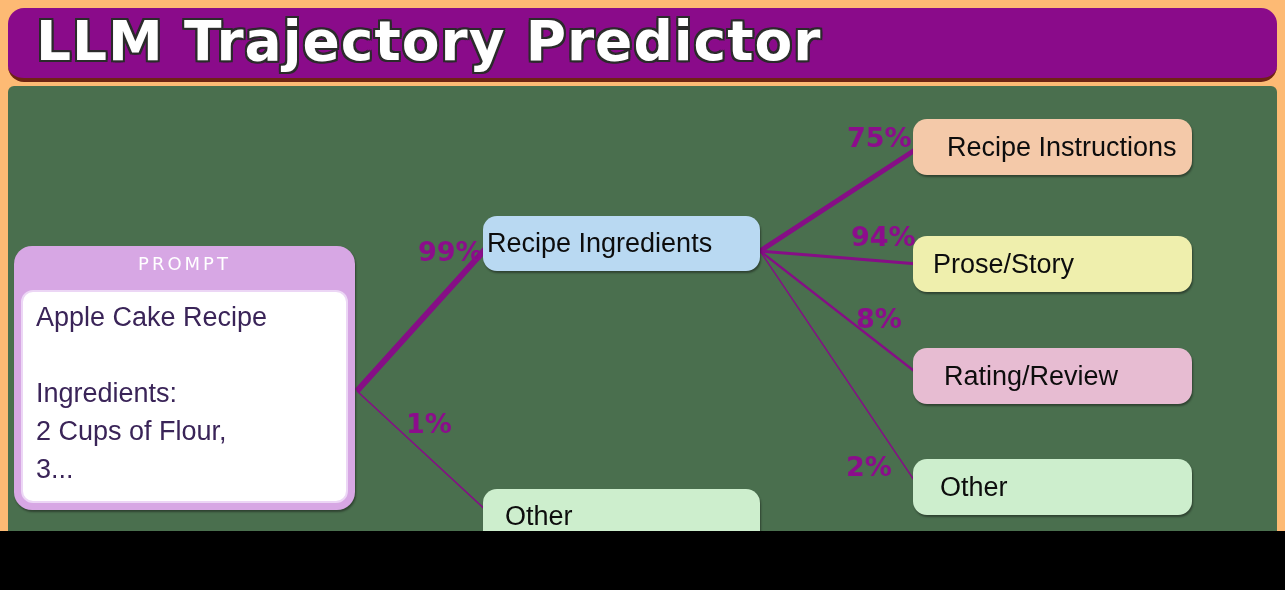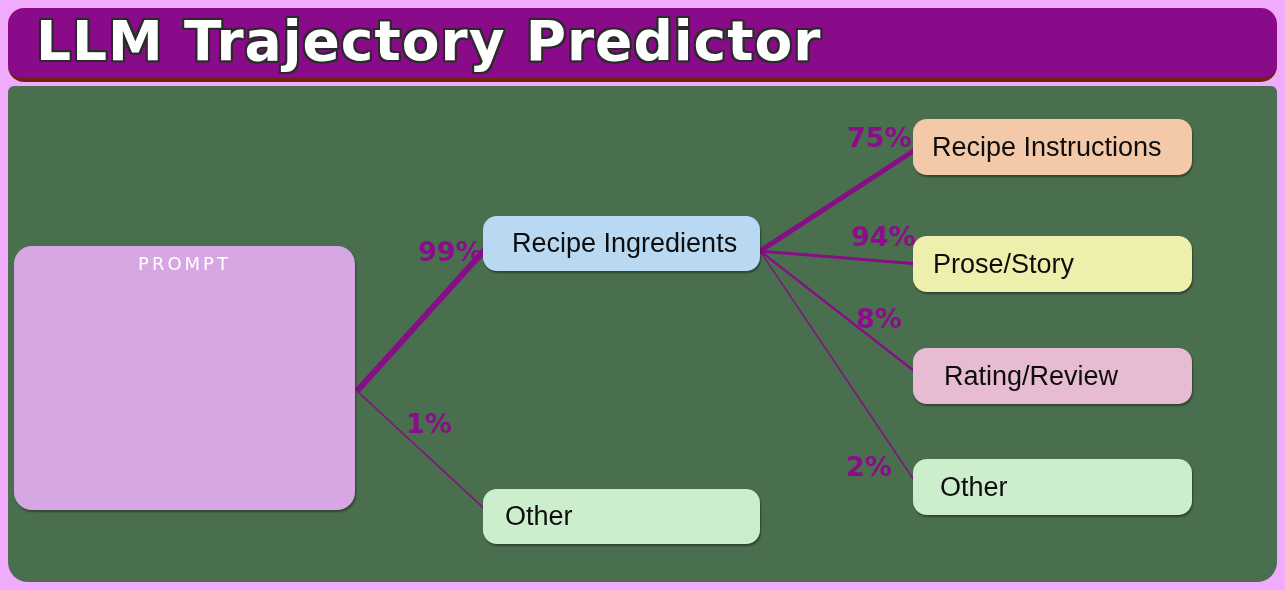--- a/index.html
+++ b/index.html
@@ -1,20 +1,20 @@
 <!DOCTYPE html>
 <html><head>
 <meta charset="utf-8">
 <style>
   html, body { margin: 0; padding: 0; background: #000; }
   #stage {
     position: relative;
     width: 1285px;
-    height: 590px;
-    background: #f0abfc;
+    height: 531px;
+    background: #fdba74;
     overflow: hidden;
     font-family: "Liberation Sans", sans-serif;
   }
 
   
   .header {
     position: absolute;
     left: 8px; top: 8px;
     width: 1269px; height: 74px;
     box-sizing: border-box;
@@ -99,23 +99,23 @@
     box-sizing: border-box;
     display: flex;
     align-items: center;
     border-radius: 14px;
     font-size: 27px;
     color: #0d0d0d;
     box-shadow: 1px 2px 2px rgba(15,15,15,0.45);
     z-index: 2;
     white-space: nowrap;
   }
-  .n-ingredients { left: 483px; top: 216px; width: 277px; height: 55px; background: #b9d9f2; padding-left: 29px; }
+  .n-ingredients { left: 483px; top: 216px; width: 277px; height: 55px; background: #b9d9f2; padding-left: 4px; }
   .n-other-mid   { left: 483px; top: 489px; width: 277px; height: 55px; background: #cdeecd; padding-left: 22px; }
-  .n-instructions{ left: 913px; top: 119px; width: 279px; height: 56px; background: #f4c9a9; padding-left: 19px; text-align: right; }
+  .n-instructions{ left: 913px; top: 119px; width: 279px; height: 56px; background: #f4c9a9; padding-left: 34px; text-align: right; }
   .n-prose       { left: 913px; top: 236px; width: 279px; height: 56px; background: #efefad; padding-left: 20px; }
   .n-rating      { left: 913px; top: 348px; width: 279px; height: 56px; background: #e7bcd2; padding-left: 31px; }
   .n-other-right { left: 913px; top: 459px; width: 279px; height: 56px; background: #cdeecd; padding-left: 27px; }
 
   
   .pct {
     position: absolute;
     font-family: "DejaVu Sans", sans-serif;
     font-weight: bold;
     font-size: 27px;
@@ -145,20 +145,27 @@
     <line x1="357" y1="391" x2="490" y2="244" stroke-width="6"></line>
     <line x1="357" y1="391" x2="490" y2="514" stroke-width="1.6"></line>
     <line x1="760" y1="251" x2="918" y2="148" stroke-width="5"></line>
     <line x1="760" y1="251" x2="918" y2="264" stroke-width="3"></line>
     <line x1="760" y1="251" x2="918" y2="374" stroke-width="2.4"></line>
     <line x1="760" y1="251" x2="918" y2="486" stroke-width="1.4"></line>
   </svg>
 
   <div class="prompt">
     <div class="prompt-title">PROMPT</div>
+    <div class="prompt-body">
+      <div class="prompt-line">Apple Cake Recipe</div>
+      <div class="prompt-line"></div>
+      <div class="prompt-line">Ingredients:</div>
+      <div class="prompt-line">2 Cups of Flour,</div>
+      <div class="prompt-line">3...</div>
+    </div>
   </div>
 
   <div class="node n-ingredients">Recipe Ingredients</div>
   <div class="node n-other-mid">Other</div>
   <div class="node n-instructions">Recipe Instructions</div>
   <div class="node n-prose">Prose/Story</div>
   <div class="node n-rating">Rating/Review</div>
   <div class="node n-other-right">Other</div>
 
   <div class="pct p99">99%</div>

